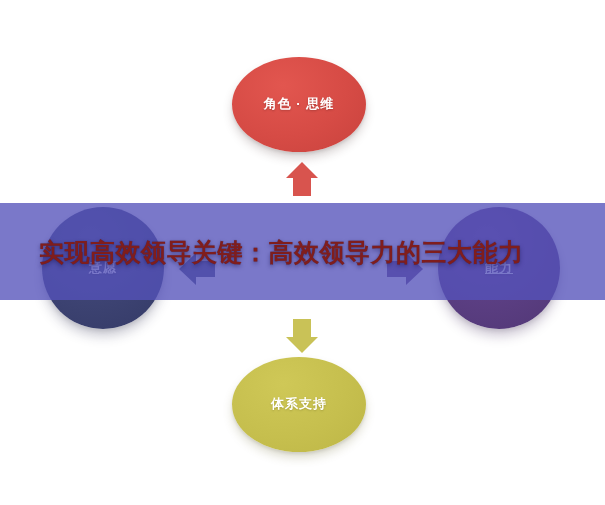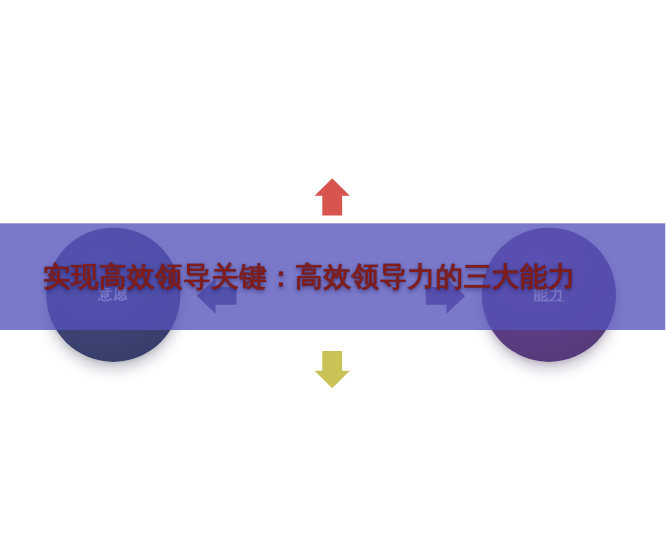--- a/index.html
+++ b/index.html
@@ -116,20 +116,23 @@
     letter-spacing:.5px;
     text-shadow:0 2px 4px rgba(30,25,90,.55), 0 0 1px rgba(0,0,0,.35);
     padding:0 14px;
   }
 </style>
 </head>
 <body>
 
 <div id="stage">
 
+  <div class="node" id="node-top">
+    <span class="node-label">角色 · 思维</span>
+  </div>
 
   <div class="arrow" id="arrow-up">
     <svg width="40" height="40" viewBox="0 0 40 40">
       <path d="M20 3 L36 19 L29 19 L29 37 L11 37 L11 19 L4 19 Z" fill="#d64b45" opacity="0.95"></path>
     </svg>
   </div>
 
   <div class="node" id="node-left">
     <span class="node-label">意愿</span>
   </div>
@@ -150,18 +153,21 @@
   <div class="node" id="node-right">
     <span class="node-label">能力</span>
   </div>
 
   <div class="arrow" id="arrow-down">
     <svg width="40" height="40" viewBox="0 0 40 40">
       <path d="M20 37 L36 21 L29 21 L29 3 L11 3 L11 21 L4 21 Z" fill="#c6bf4e" opacity="0.95"></path>
     </svg>
   </div>
 
+  <div class="node" id="node-bottom">
+    <span class="node-label">体系支持</span>
+  </div>
 
   <div id="title-band">
     <div id="title-text">实现高效领导关键：高效领导力的三大能力</div>
   </div>
 
 </div>
 
 </body></html>

